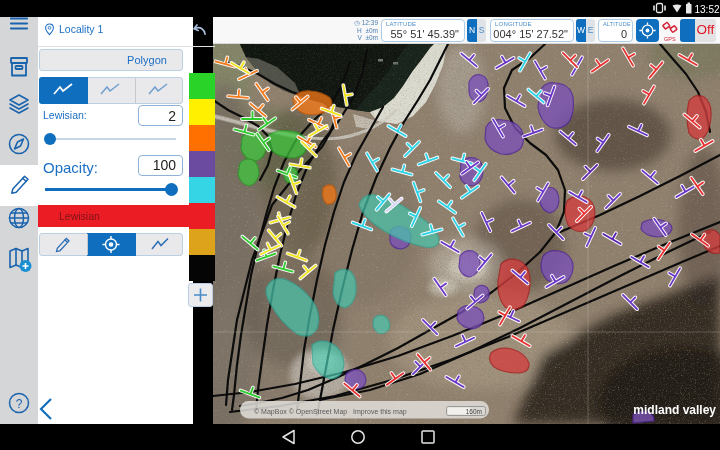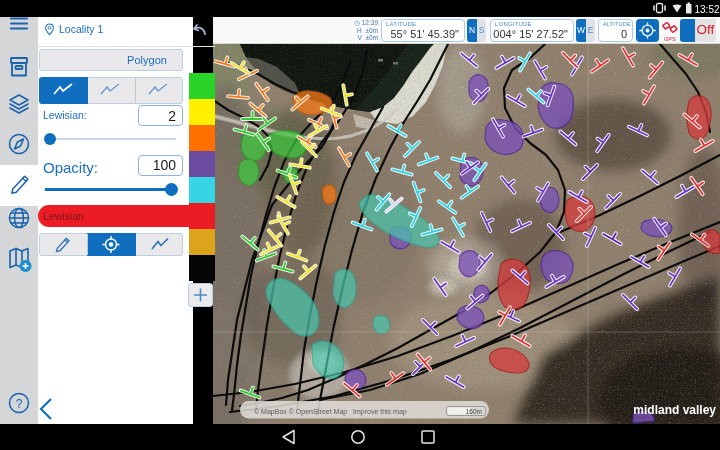--- a/index.html
+++ b/index.html
@@ -395,21 +395,21 @@
   <div class="abs" style="left:100px;top:88px;width:45px;height:21px;border:1.5px solid #8fb3d8;border-radius:4px;box-sizing:border-box;font-size:14px;color:#222;text-align:right;line-height:20px;padding-right:6px;">2</div>
   <div class="abs" style="left:7px;top:121px;width:131px;height:1.5px;background:#c6d6e6;"></div>
   <div class="abs" style="left:7px;top:121px;width:10px;height:1.5px;background:#0f6fbe;"></div>
   <div class="abs" style="left:6px;top:115.5px;width:12px;height:12px;border-radius:50%;background:#0f6fbe;"></div>
 
   <div class="abs" style="left:5px;top:142px;font-size:15px;color:#1b6fc5;">Opacity:</div>
   <div class="abs" style="left:100px;top:138px;width:45px;height:21px;border:1.5px solid #8fb3d8;border-radius:4px;box-sizing:border-box;font-size:14px;color:#222;text-align:right;line-height:19px;padding-right:6px;">100</div>
   <div class="abs" style="left:7px;top:171px;width:131px;height:2.5px;background:#0f6fbe;"></div>
   <div class="abs" style="left:127px;top:165.5px;width:13px;height:13px;border-radius:50%;background:#0f6fbe;"></div>
 
-  <div class="abs" style="left:0;top:188px;width:177px;height:22px;background:#ec1c24;color:#7e1418;font-size:10.5px;line-height:22px;padding-left:5px;box-sizing:border-box;border-radius:11px;">Lewisian</div>
+  <div class="abs" style="left:0;top:188px;width:177px;height:22px;background:#ec1c24;color:#7e1418;font-size:10.5px;line-height:22px;padding-left:21px;box-sizing:border-box;">Lewisian</div>
 
   <div class="abs" style="left:0.5px;top:216px;width:144px;height:23px;border:1px solid #bcd0e4;border-radius:3px;background:#e9e9eb;box-sizing:border-box;">
     <div class="abs" style="left:47px;top:-1px;width:49px;height:23px;background:#0f6fbe;"></div>
     <div class="abs" style="left:47px;top:0;width:1px;height:21px;background:#c8c8cc;"></div>
     <svg class="abs" style="left:0;top:0" width="142" height="21" viewBox="0 0 142 21">
       <g stroke="#2f6fb5" fill="none" stroke-width="1.3" stroke-linecap="round">
         <path d="M16.5,17.5 L17.3,14.2 L26.3,4.4 L29,6.9 L19.9,16.8 Z"></path>
         <path d="M24.9,5.9 L27.5,8.3"></path>
       </g>
       <g stroke="#fff" fill="none" stroke-width="1.4">

